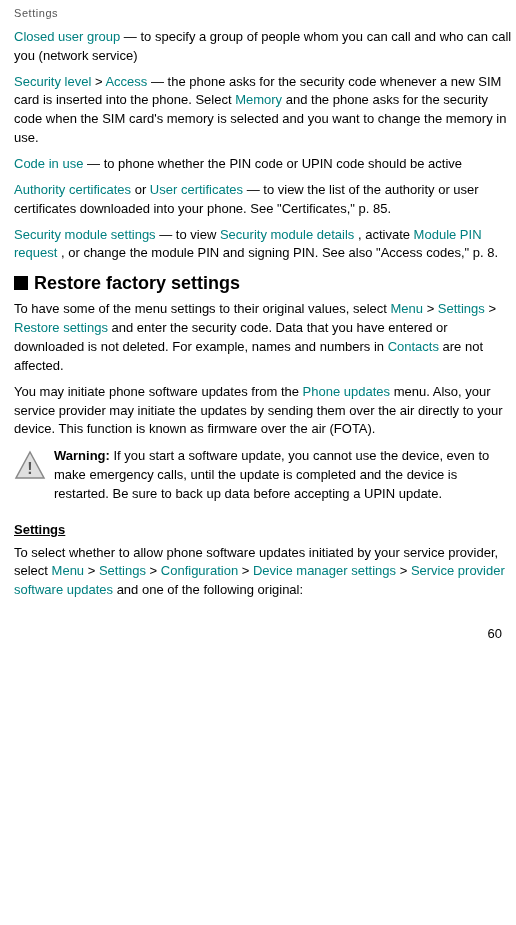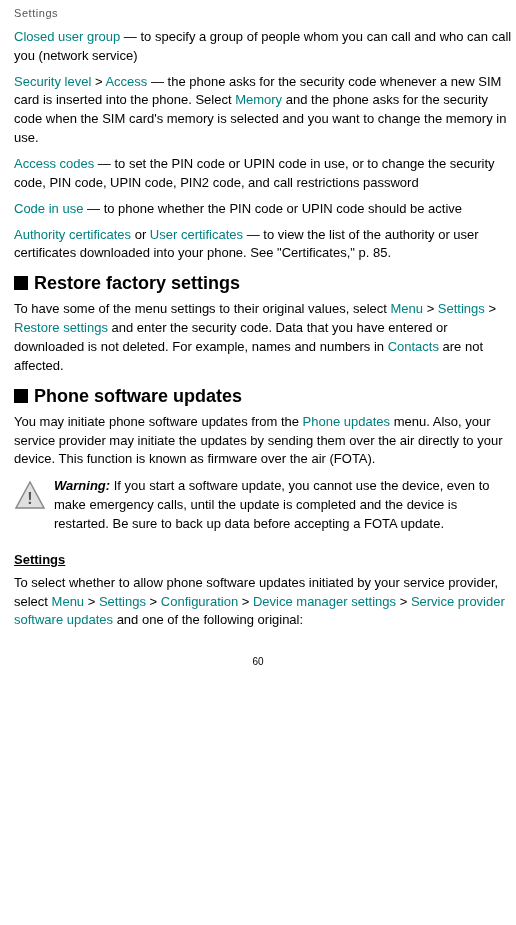--- a/index.html
+++ b/index.html
@@ -69,25 +69,24 @@
     .warning-icon svg {
       width: 32px;
       height: 32px;
     }
     .warning-text {
       font-size: 13px;
       line-height: 1.45;
     }
     .warning-text strong {
       font-weight: bold;
-      font-style: italic;
     }
     .page-number {
-      text-align: center;
-      font-size: 10px;
+      text-align: right;
+      font-size: 13px;
       padding: 4px 14px;
       color: #000;
     }
   </style>
 </head>
 <body>
 
 <div class="page-header">
   <span>Settings</span>
 </div>
@@ -101,76 +100,76 @@
 
   <p>
     <span class="cyan">Security level</span>
     <span> &gt; </span>
     <span class="cyan">Access</span>
     <span> — the phone asks for the security code whenever a new SIM card is inserted into the phone. Select </span>
     <span class="cyan">Memory</span>
     <span> and the phone asks for the security code when the SIM card's memory is selected and you want to change the memory in use.</span>
   </p>
 
-  <p>
-    <span class="cyan">Access codes</span>
-    <span> — to set the PIN code or UPIN code in use, or to change the security code, PIN code, UPIN code, PIN2 code, and call restrictions password</span>
-  </p>
 
   <p>
     <span class="cyan">Code in use</span>
     <span> — to phone whether the PIN code or UPIN code should be active</span>
   </p>
 
   <p>
     <span class="cyan">Authority certificates</span>
     <span> or </span>
     <span class="cyan">User certificates</span>
     <span> — to view the list of the authority or user certificates downloaded into your phone. See "Certificates," p. 85.</span>
   </p>
 
+  <p>
+    <span class="cyan">Security module settings</span>
+    <span> — to view </span>
+    <span class="cyan">Security module details</span>
+    <span>, activate </span>
+    <span class="cyan">Module PIN request</span>
+    <span>, or change the module PIN and signing PIN. See also "Access codes," p. 8.</span>
+  </p>
 
   <div class="section-heading">
     <span class="bullet"></span>
     <h2>Restore factory settings</h2>
   </div>
 
   <p>
     <span>To have some of the menu settings to their original values, select </span>
     <span class="cyan">Menu</span>
     <span> &gt; </span>
     <span class="cyan">Settings</span>
     <span> &gt; </span>
     <span class="cyan">Restore settings</span>
     <span> and enter the security code. Data that you have entered or downloaded is not deleted. For example, names and numbers in </span>
     <span class="cyan">Contacts</span>
     <span> are not affected.</span>
   </p>
 
-  <div class="section-heading">
-    <span class="bullet"></span>
-    <h2>Phone software updates</h2>
-  </div>
 
   <p>
     <span>You may initiate phone software updates from the </span>
     <span class="cyan">Phone updates</span>
     <span> menu. Also, your service provider may initiate the updates by sending them over the air directly to your device. This function is known as firmware over the air (FOTA).</span>
   </p>
 
   <div class="warning-box">
     <div class="warning-icon">
       <svg viewBox="0 0 32 32" xmlns="http://www.w3.org/2000/svg">
         <polygon points="16,3 30,29 2,29" fill="#e0e0e0" stroke="#888" stroke-width="1.5"></polygon>
         <text x="16" y="25" text-anchor="middle" font-size="16" font-weight="bold" fill="#555">!</text>
       </svg>
     </div>
     <p class="warning-text">
       <strong>Warning:</strong>
-      <span> If you start a software update, you cannot use the device, even to make emergency calls, until the update is completed and the device is restarted. Be sure to back up data before accepting a FOTA update.</span>
+      <span> If you start a software update, you cannot use the device, even to make emergency calls, until the update is completed and the device is restarted. Be sure to back up data before accepting a UPIN update.</span>
     </p>
   </div>
 
   <div class="subsection-heading">
     <span>Settings</span>
   </div>
 
   <p>
     <span>To select whether to allow phone software updates initiated by your service provider, select </span>
     <span class="cyan">Menu</span>

